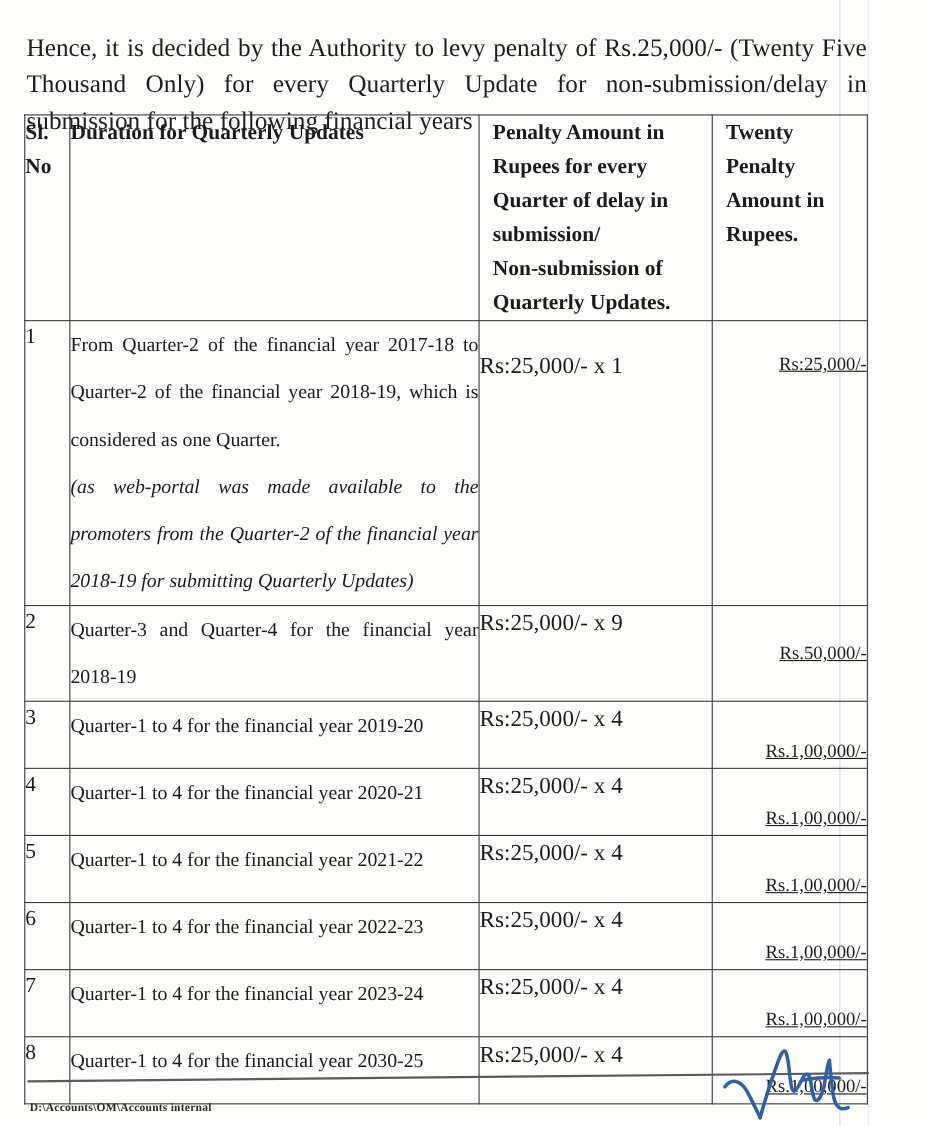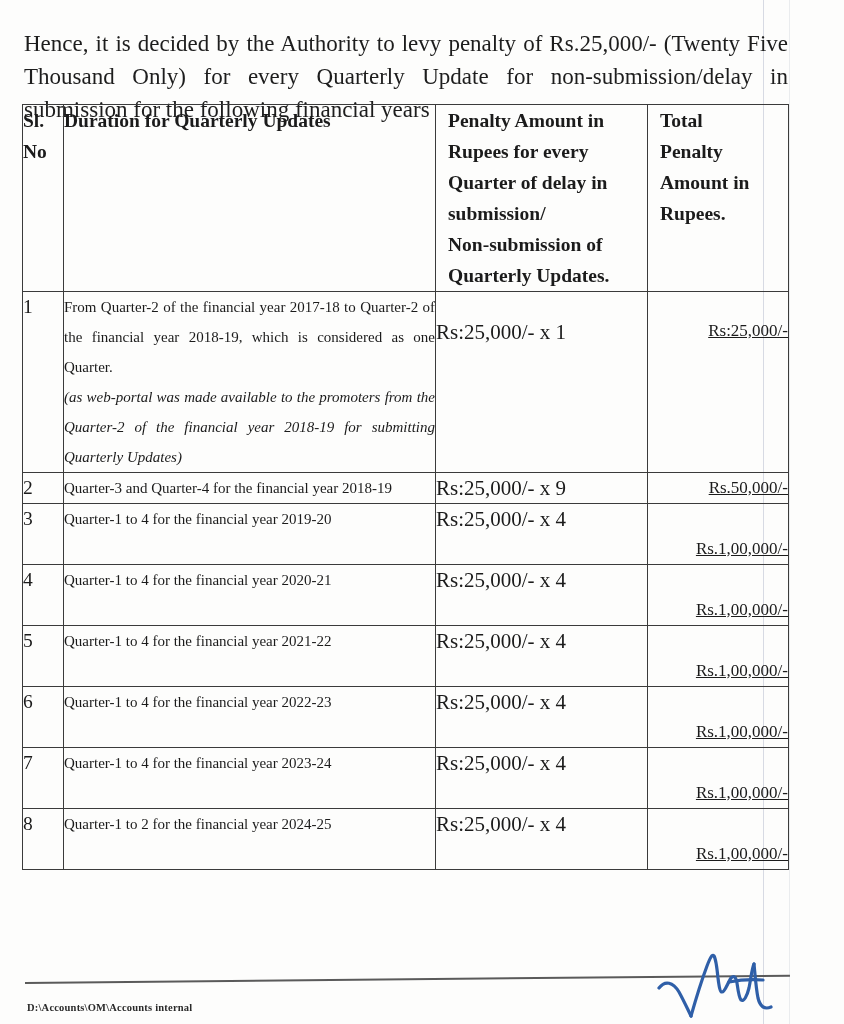--- a/index.html
+++ b/index.html
@@ -111,22 +111,22 @@
     margin-left: 12px;
   }
 
   td.sl {
     font-size: 19.5px;
     line-height: 30px;
     padding: 5px 0 4px 6px;
     text-align: left;
   }
   td.dur {
-    font-size: 15px;
-    line-height: 30px;
+    font-size: 18px;
+    line-height: 43px;
     padding: 5px 8px 6px 10px;
     text-align: justify;
     text-justify: inter-word;
   }
   td.dur .italic-note {
     display: block;
     font-style: italic;
     text-align: justify;
     text-justify: inter-word;
   }
@@ -225,21 +225,21 @@
           <th class="h-dur">Duration for Quarterly Updates</th>
           <th class="h-pen">
             <span class="jline">Penalty Amount in</span>
             <span class="jline">Rupees for every</span>
             <span class="jline">Quarter of delay in</span>
             <span class="jline">submission/</span>
             <span class="jline">Non-submission of</span>
             <span class="jline">Quarterly Updates.</span>
           </th>
           <th class="h-tot">
-            <span class="jline">Total</span>
+            <span class="jline">Twenty</span>
             <span class="jline">Penalty</span>
             <span class="jline">Amount in</span>
             <span class="jline">Rupees.</span>
           </th>
         </tr>
       </thead>
       <tbody id="tbody">
           <tr>
             <td class="sl">1</td>
             <td class="dur"><span>From Quarter-2 of the financial year 2017-18 to Quarter-2 of the financial year 2018-19, which is considered as one Quarter.</span><span class="italic-note">(as web-portal was made available to the promoters from the Quarter-2 of the financial year 2018-19 for submitting Quarterly Updates)</span></td>
@@ -291,21 +291,21 @@
           <tr>
             <td class="sl">7</td>
             <td class="dur"><span>Quarter-1 to 4 for the financial year 2023-24</span></td>
             <td class="pen"><span class="amt">Rs:25,000/- x 4</span></td>
             <td class="tot pos-lower">
               <span class="amt">Rs.1,00,000/-</span>
             </td>
           </tr>
           <tr>
             <td class="sl">8</td>
-            <td class="dur"><span>Quarter-1 to 2 for the financial year 2024-25</span></td>
+            <td class="dur"><span>Quarter-1 to 4 for the financial year 2030-25</span></td>
             <td class="pen"><span class="amt">Rs:25,000/- x 4</span></td>
             <td class="tot pos-lower">
               <span class="amt">Rs.1,00,000/-</span>
             </td>
           </tr>
         </tbody>
     </table>
   </div>
 
   <div class="footer-rule"></div>

